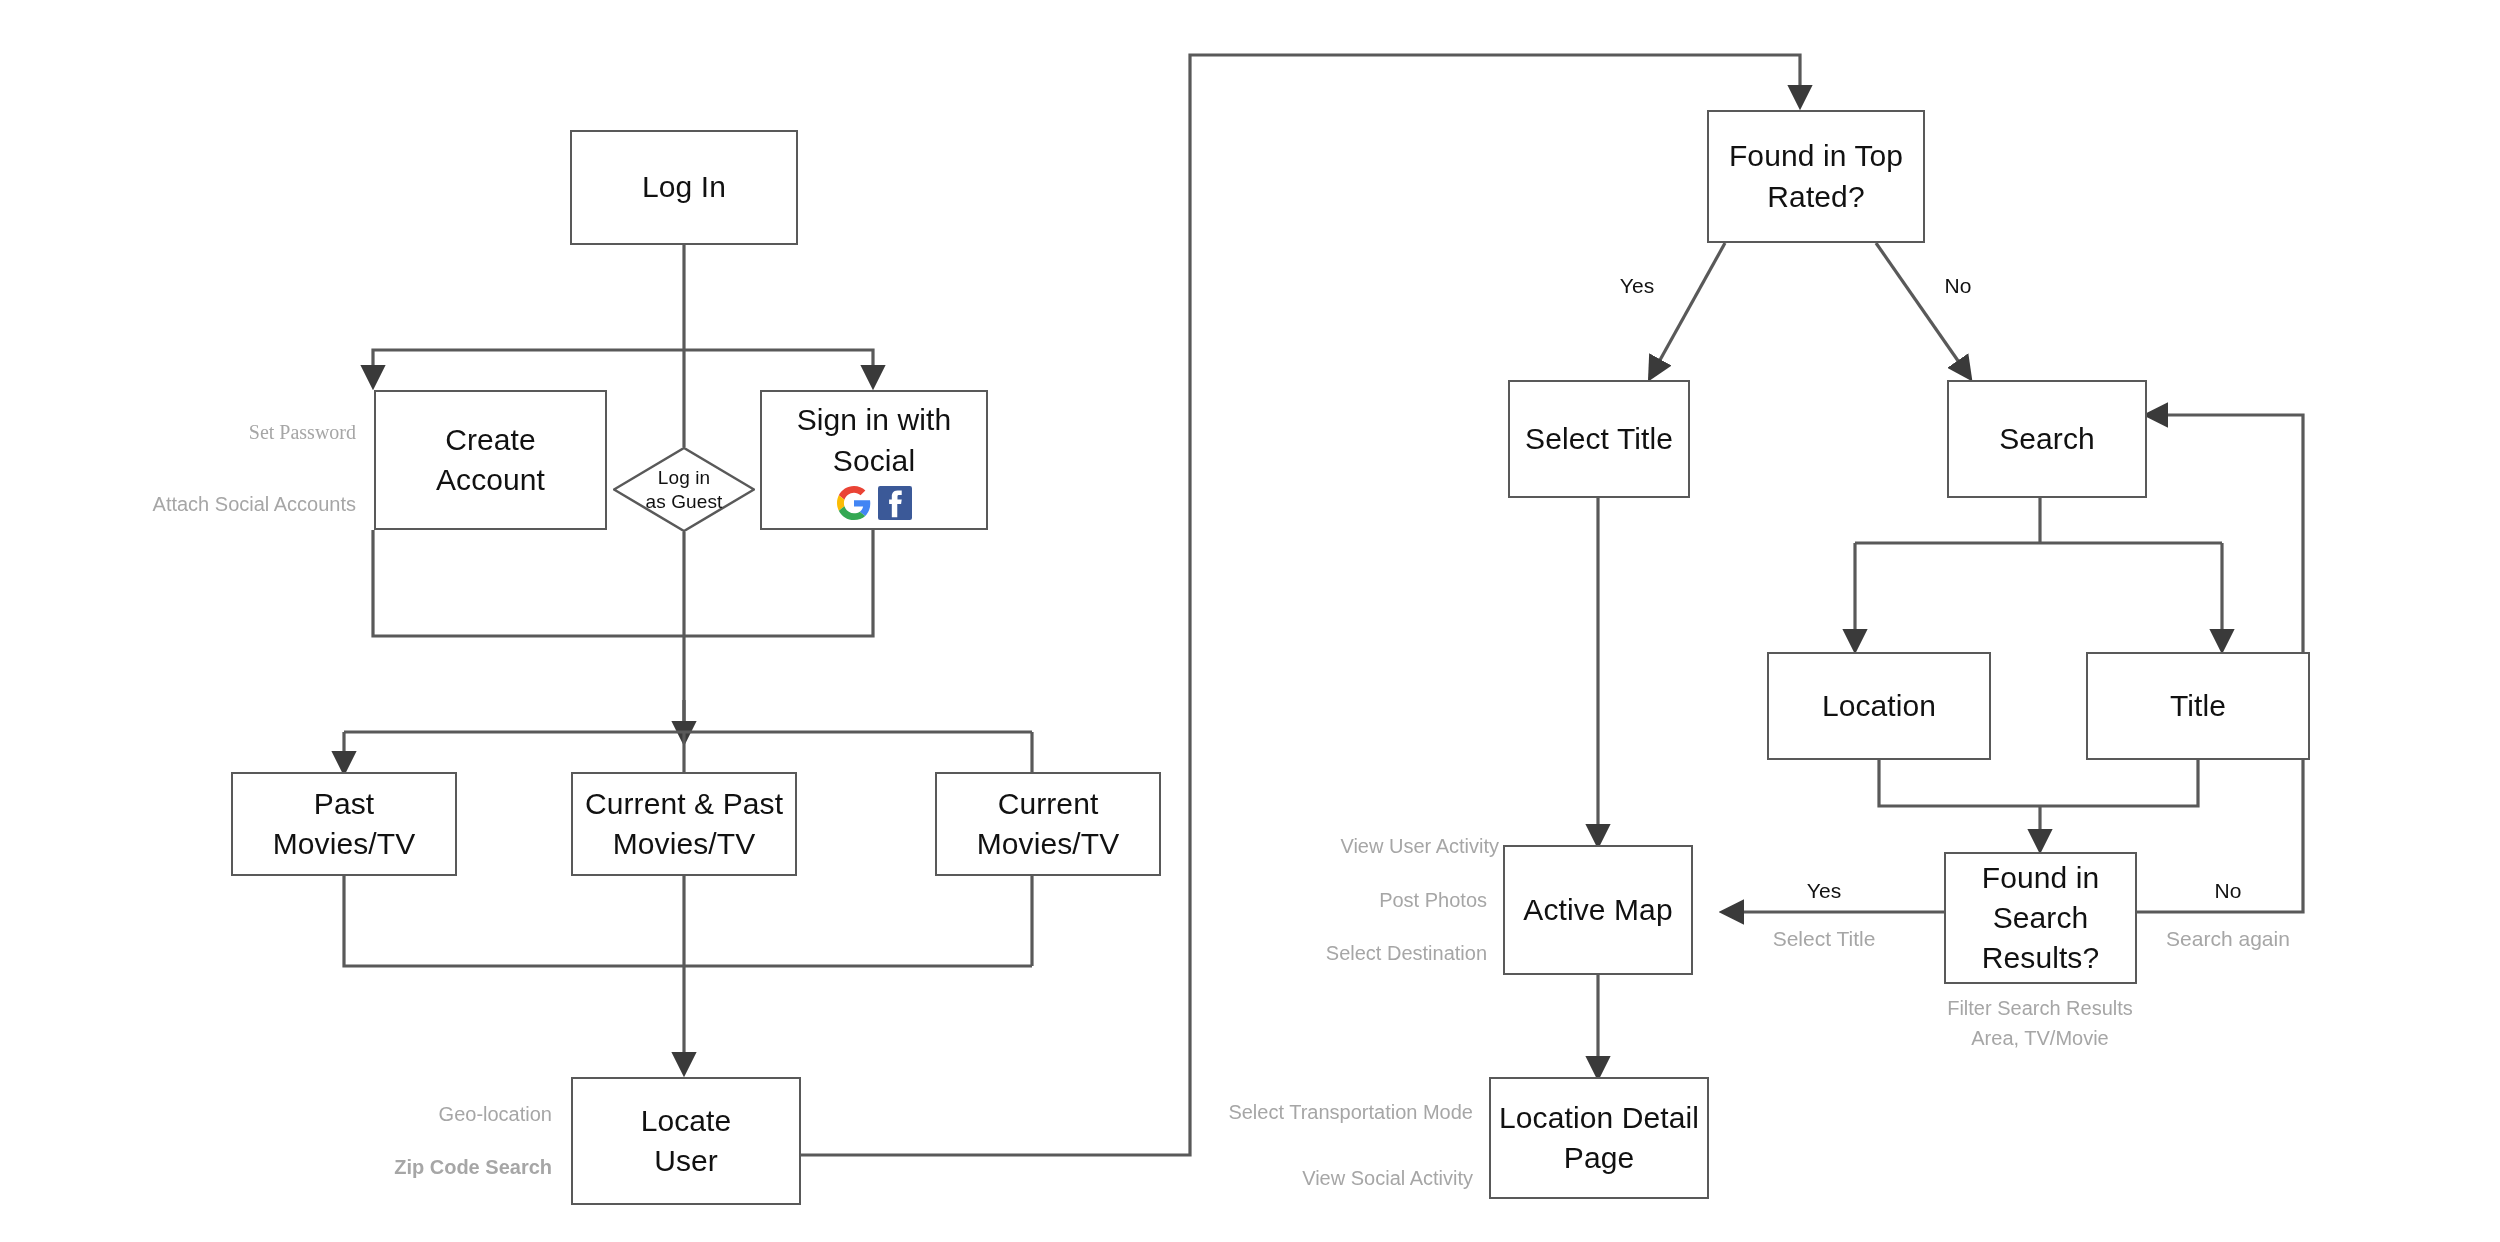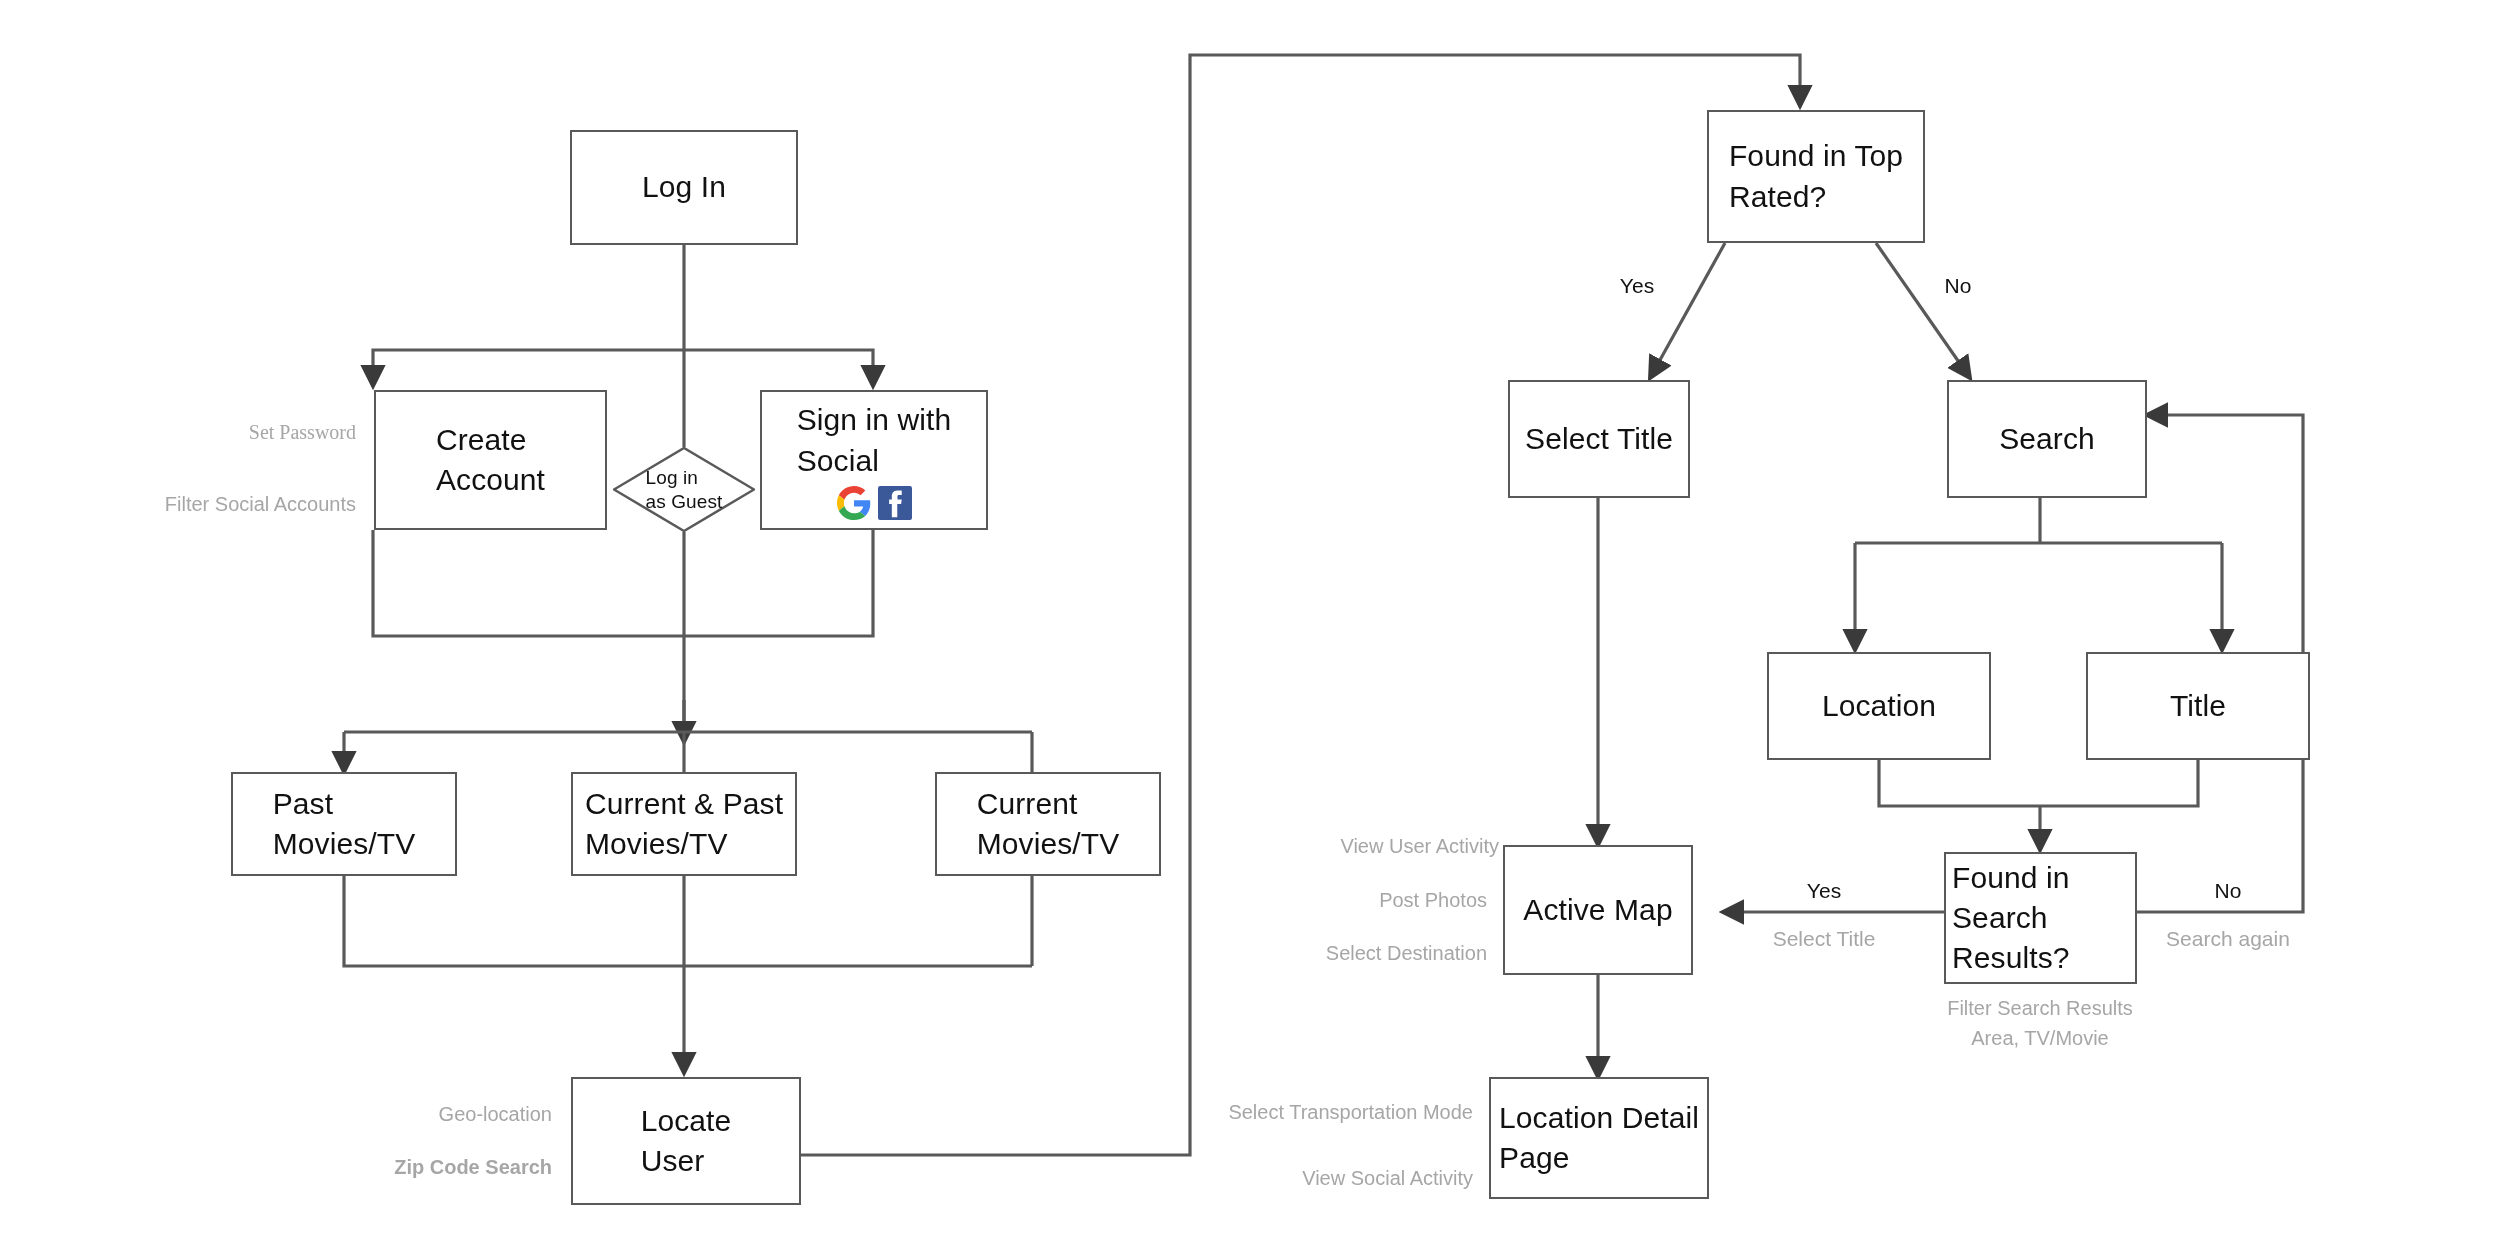--- a/index.html
+++ b/index.html
@@ -26,20 +26,21 @@
     height: 1242px;
   }
   .node {
     position: absolute;
     box-sizing: border-box;
     background: #ffffff;
     border: 2.5px solid #595959;
     display: flex;
     align-items: center;
     justify-content: center;
+    text-align: center;
     color: #111111;
     font-size: 30px;
     line-height: 1.34;
     letter-spacing: 0.1px;
     padding: 2px 6px;
     z-index: 5;
   }
   .node .txt { display: block; white-space: pre-line; }
   .node.diamond {
     border: none;
@@ -229,21 +230,21 @@
   <div class="node" style="left:1489px; top:1077px; width:220px; height:122px;">
     <span class="txt">Location Detail
 Page</span>
   </div>
 
   <div class="annot right-align" style="left:356px; top:420px;font-family:Liberation Serif, serif;">
     <span>Set Password</span>
   </div>
 
   <div class="annot right-align" style="left:356px; top:492px;">
-    <span>Filter Social Accounts</span>
+    <span>Attach Social Accounts</span>
   </div>
 
   <div class="annot right-align" style="left:552px; top:1102px;">
     <span>Geo-location</span>
   </div>
 
   <div class="annot right-align" style="left:552px; top:1155px;font-weight:bold;">
     <span>Zip Code Search</span>
   </div>
 

